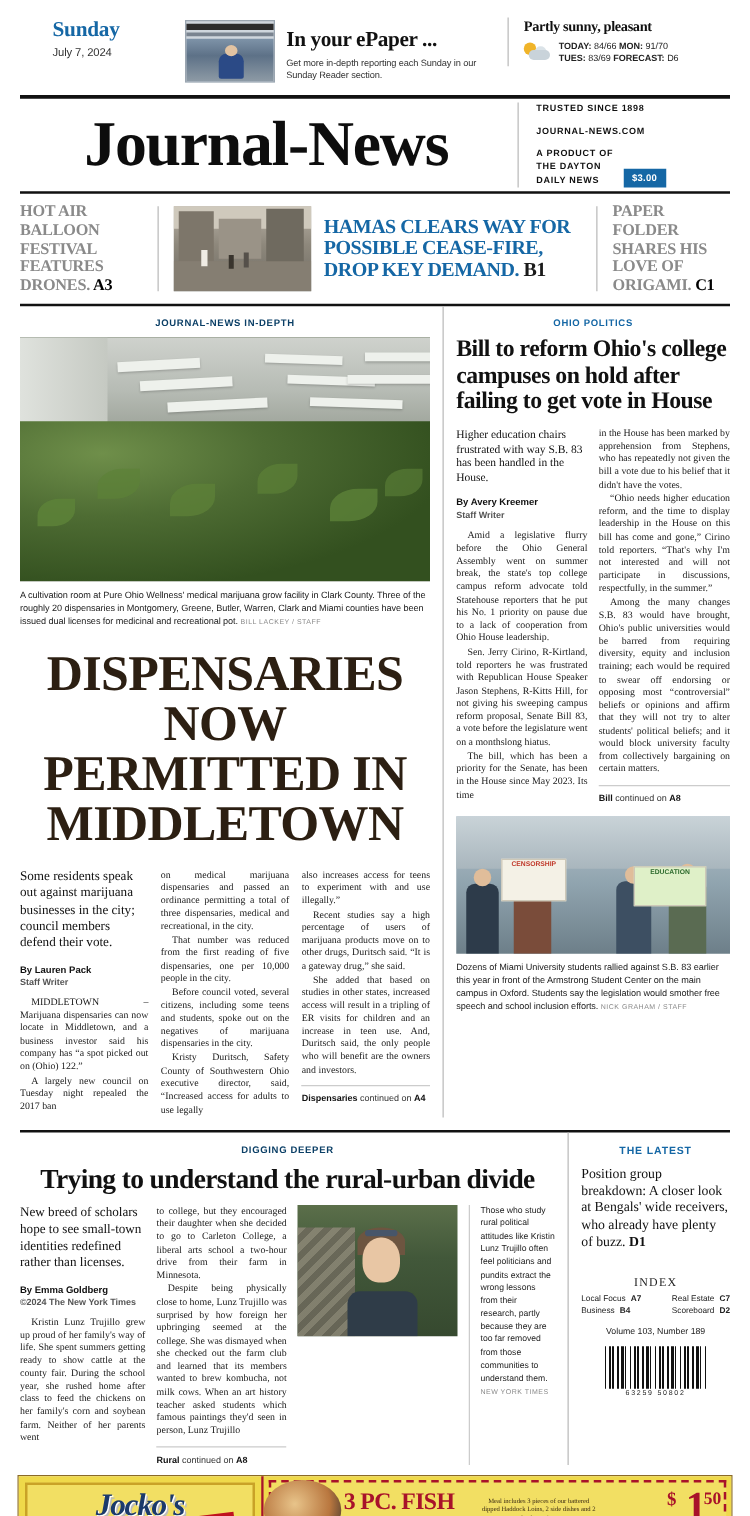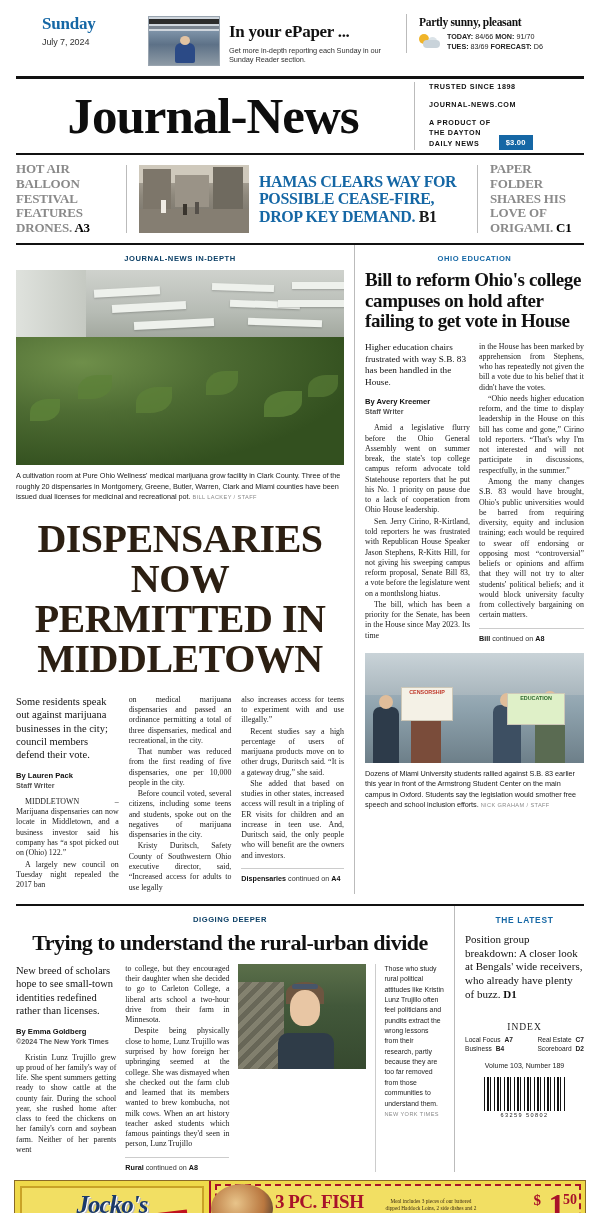--- a/index.html
+++ b/index.html
@@ -416,21 +416,21 @@
           <div class="jumpline">
             <b>Dispensaries</b>
             <span>continued on</span>
             <b>A4</b>
           </div>
         </div>
       </div>
     </div>
 
     <div class="col-right">
-      <div class="kicker kicker-blue">OHIO EDUCATION</div>
+      <div class="kicker kicker-blue">OHIO POLITICS</div>
       <div class="r-head">Bill to reform Ohio's college campuses on hold after failing to get vote in House</div>
       <div class="r-cols">
         <div class="rcol">
           <div class="r-deck">Higher education chairs frustrated with way S.B. 83 has been handled in the House.</div>
           <div class="byline">By Avery Kreemer</div>
           <div class="bysub">Staff Writer</div>
           <div class="btext">
             <p>Amid a legislative flurry before the Ohio General Assembly went on summer break, the state's top college campus reform advocate told Statehouse reporters that he put his No. 1 priority on pause due to a lack of cooperation from Ohio House leadership.</p>
             <p>Sen. Jerry Cirino, R-Kirtland, told reporters he was frustrated with Republican House Speaker Jason Stephens, R-Kitts Hill, for not giving his sweeping campus reform proposal, Senate Bill 83, a vote before the legislature went on a monthslong hiatus.</p>
             <p>The bill, which has been a priority for the Senate, has been in the House since May 2023. Its time</p>

